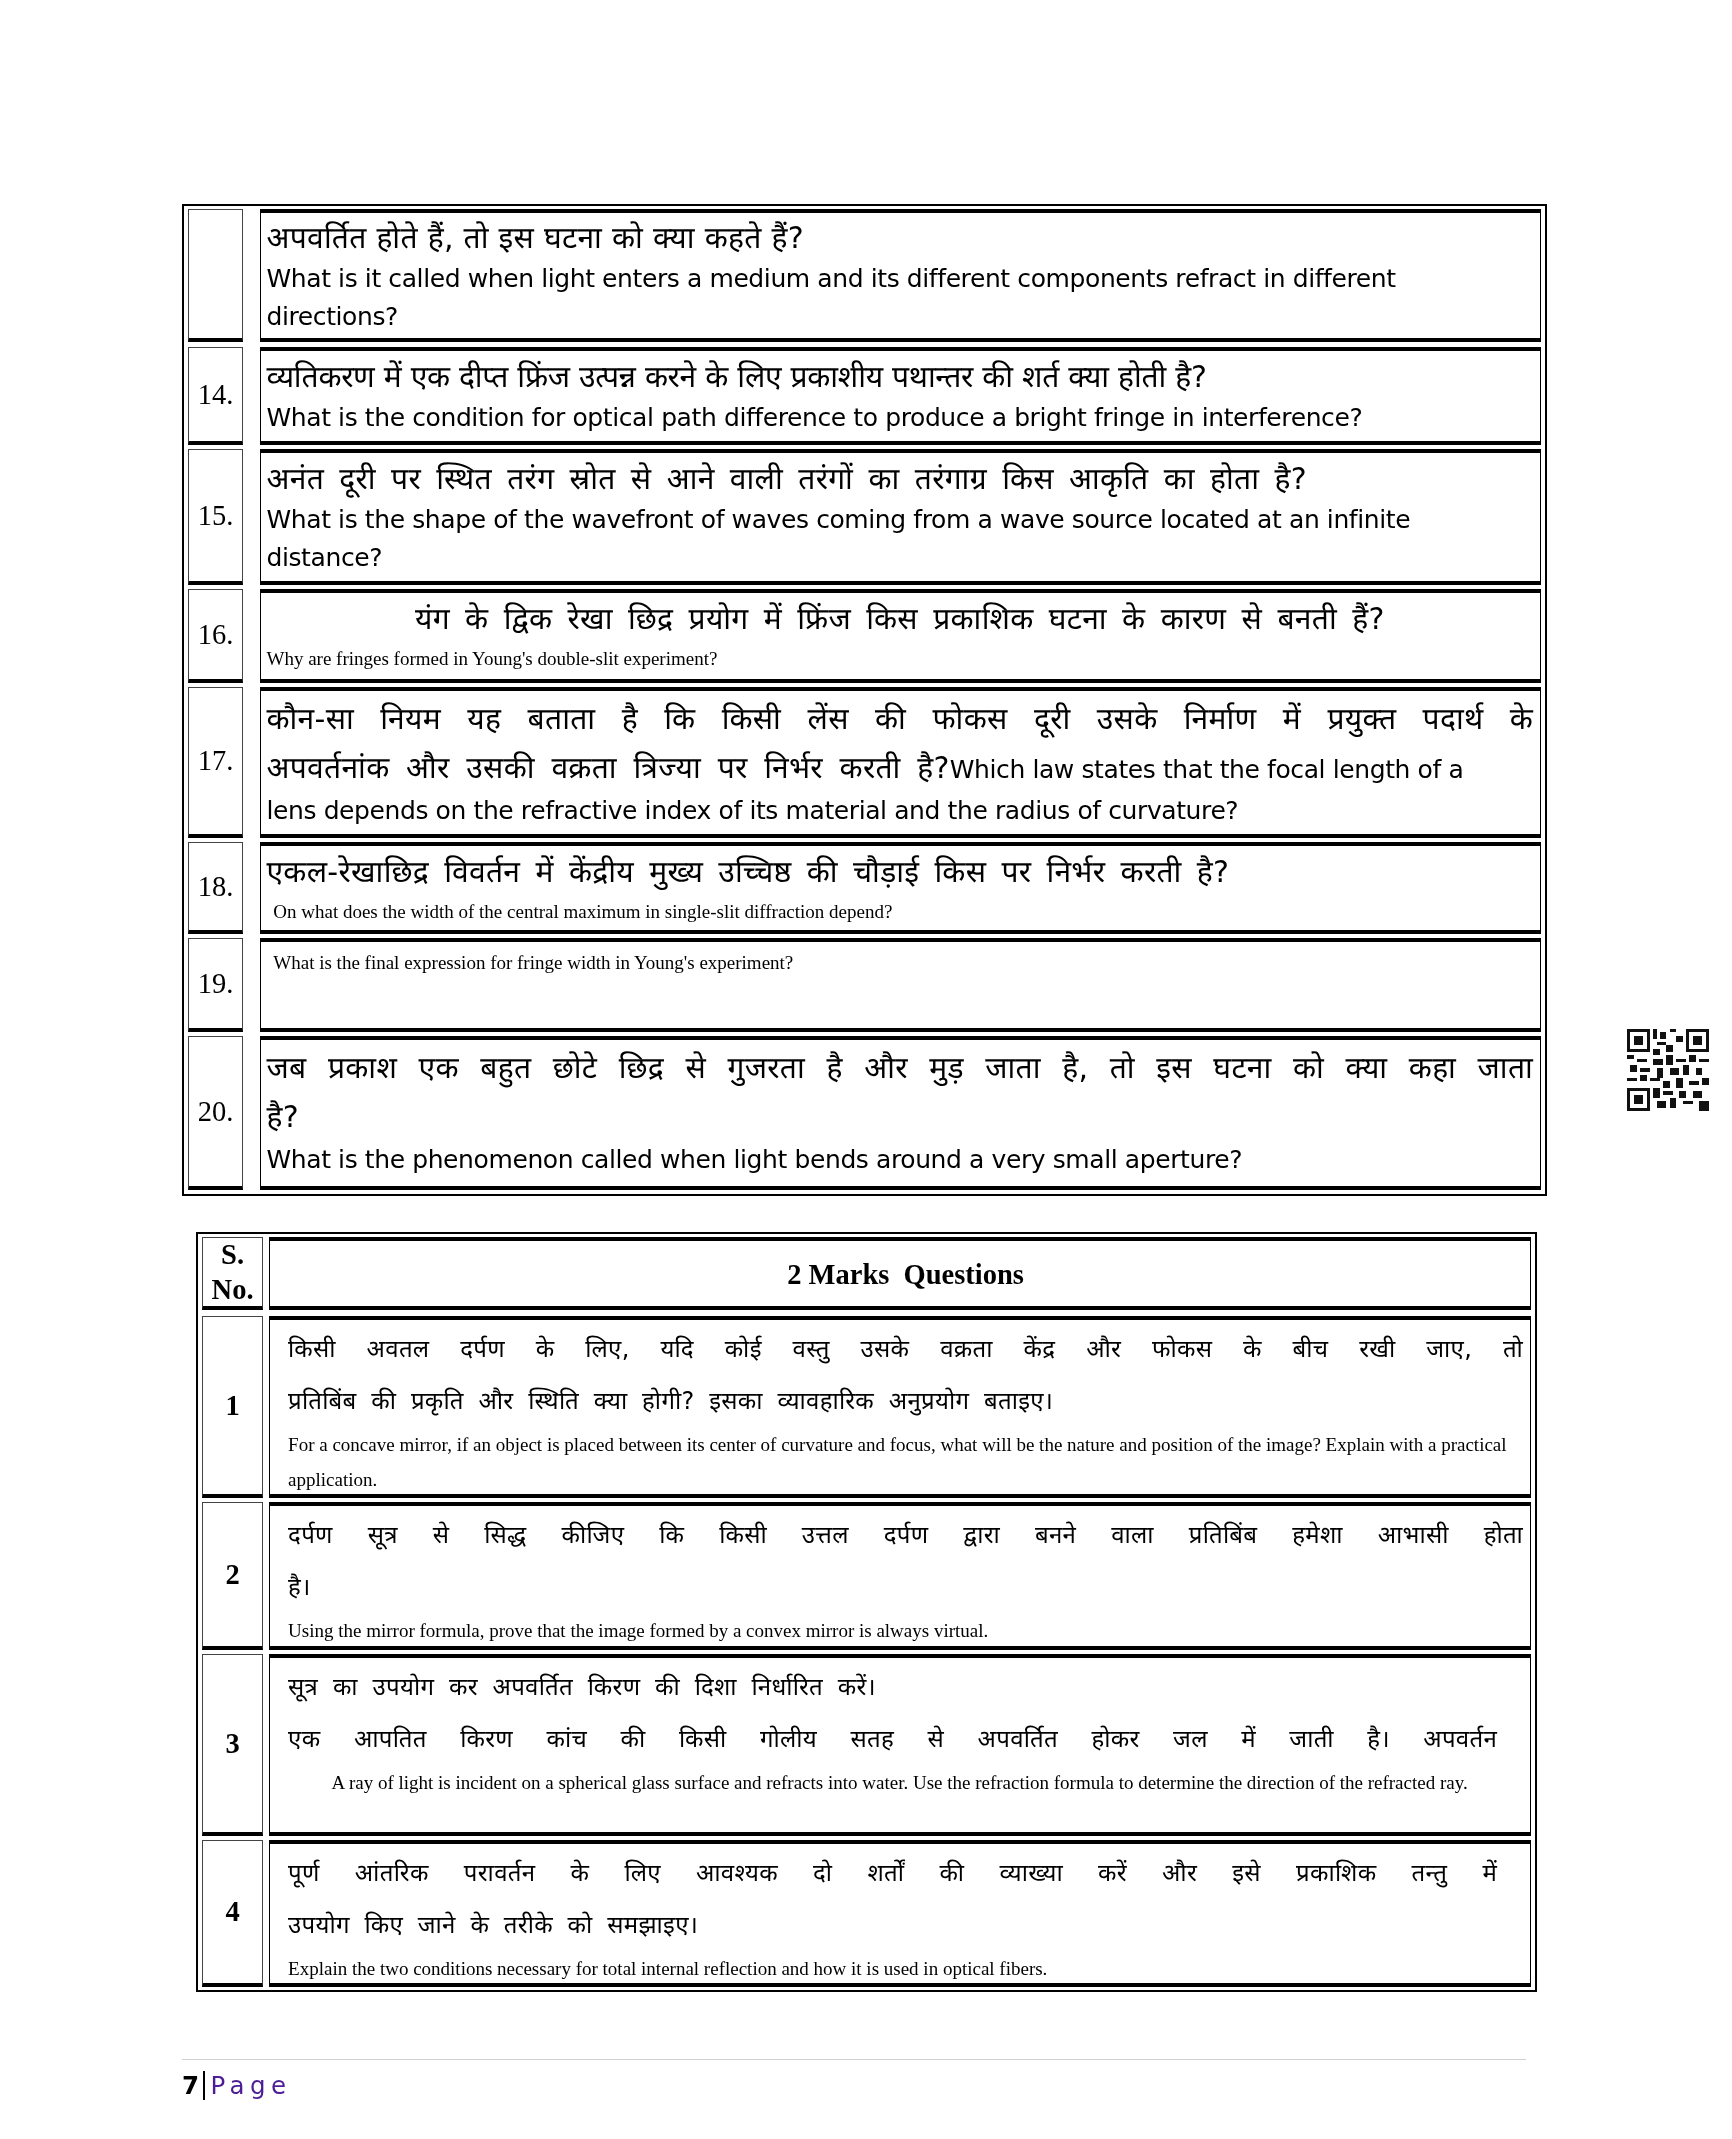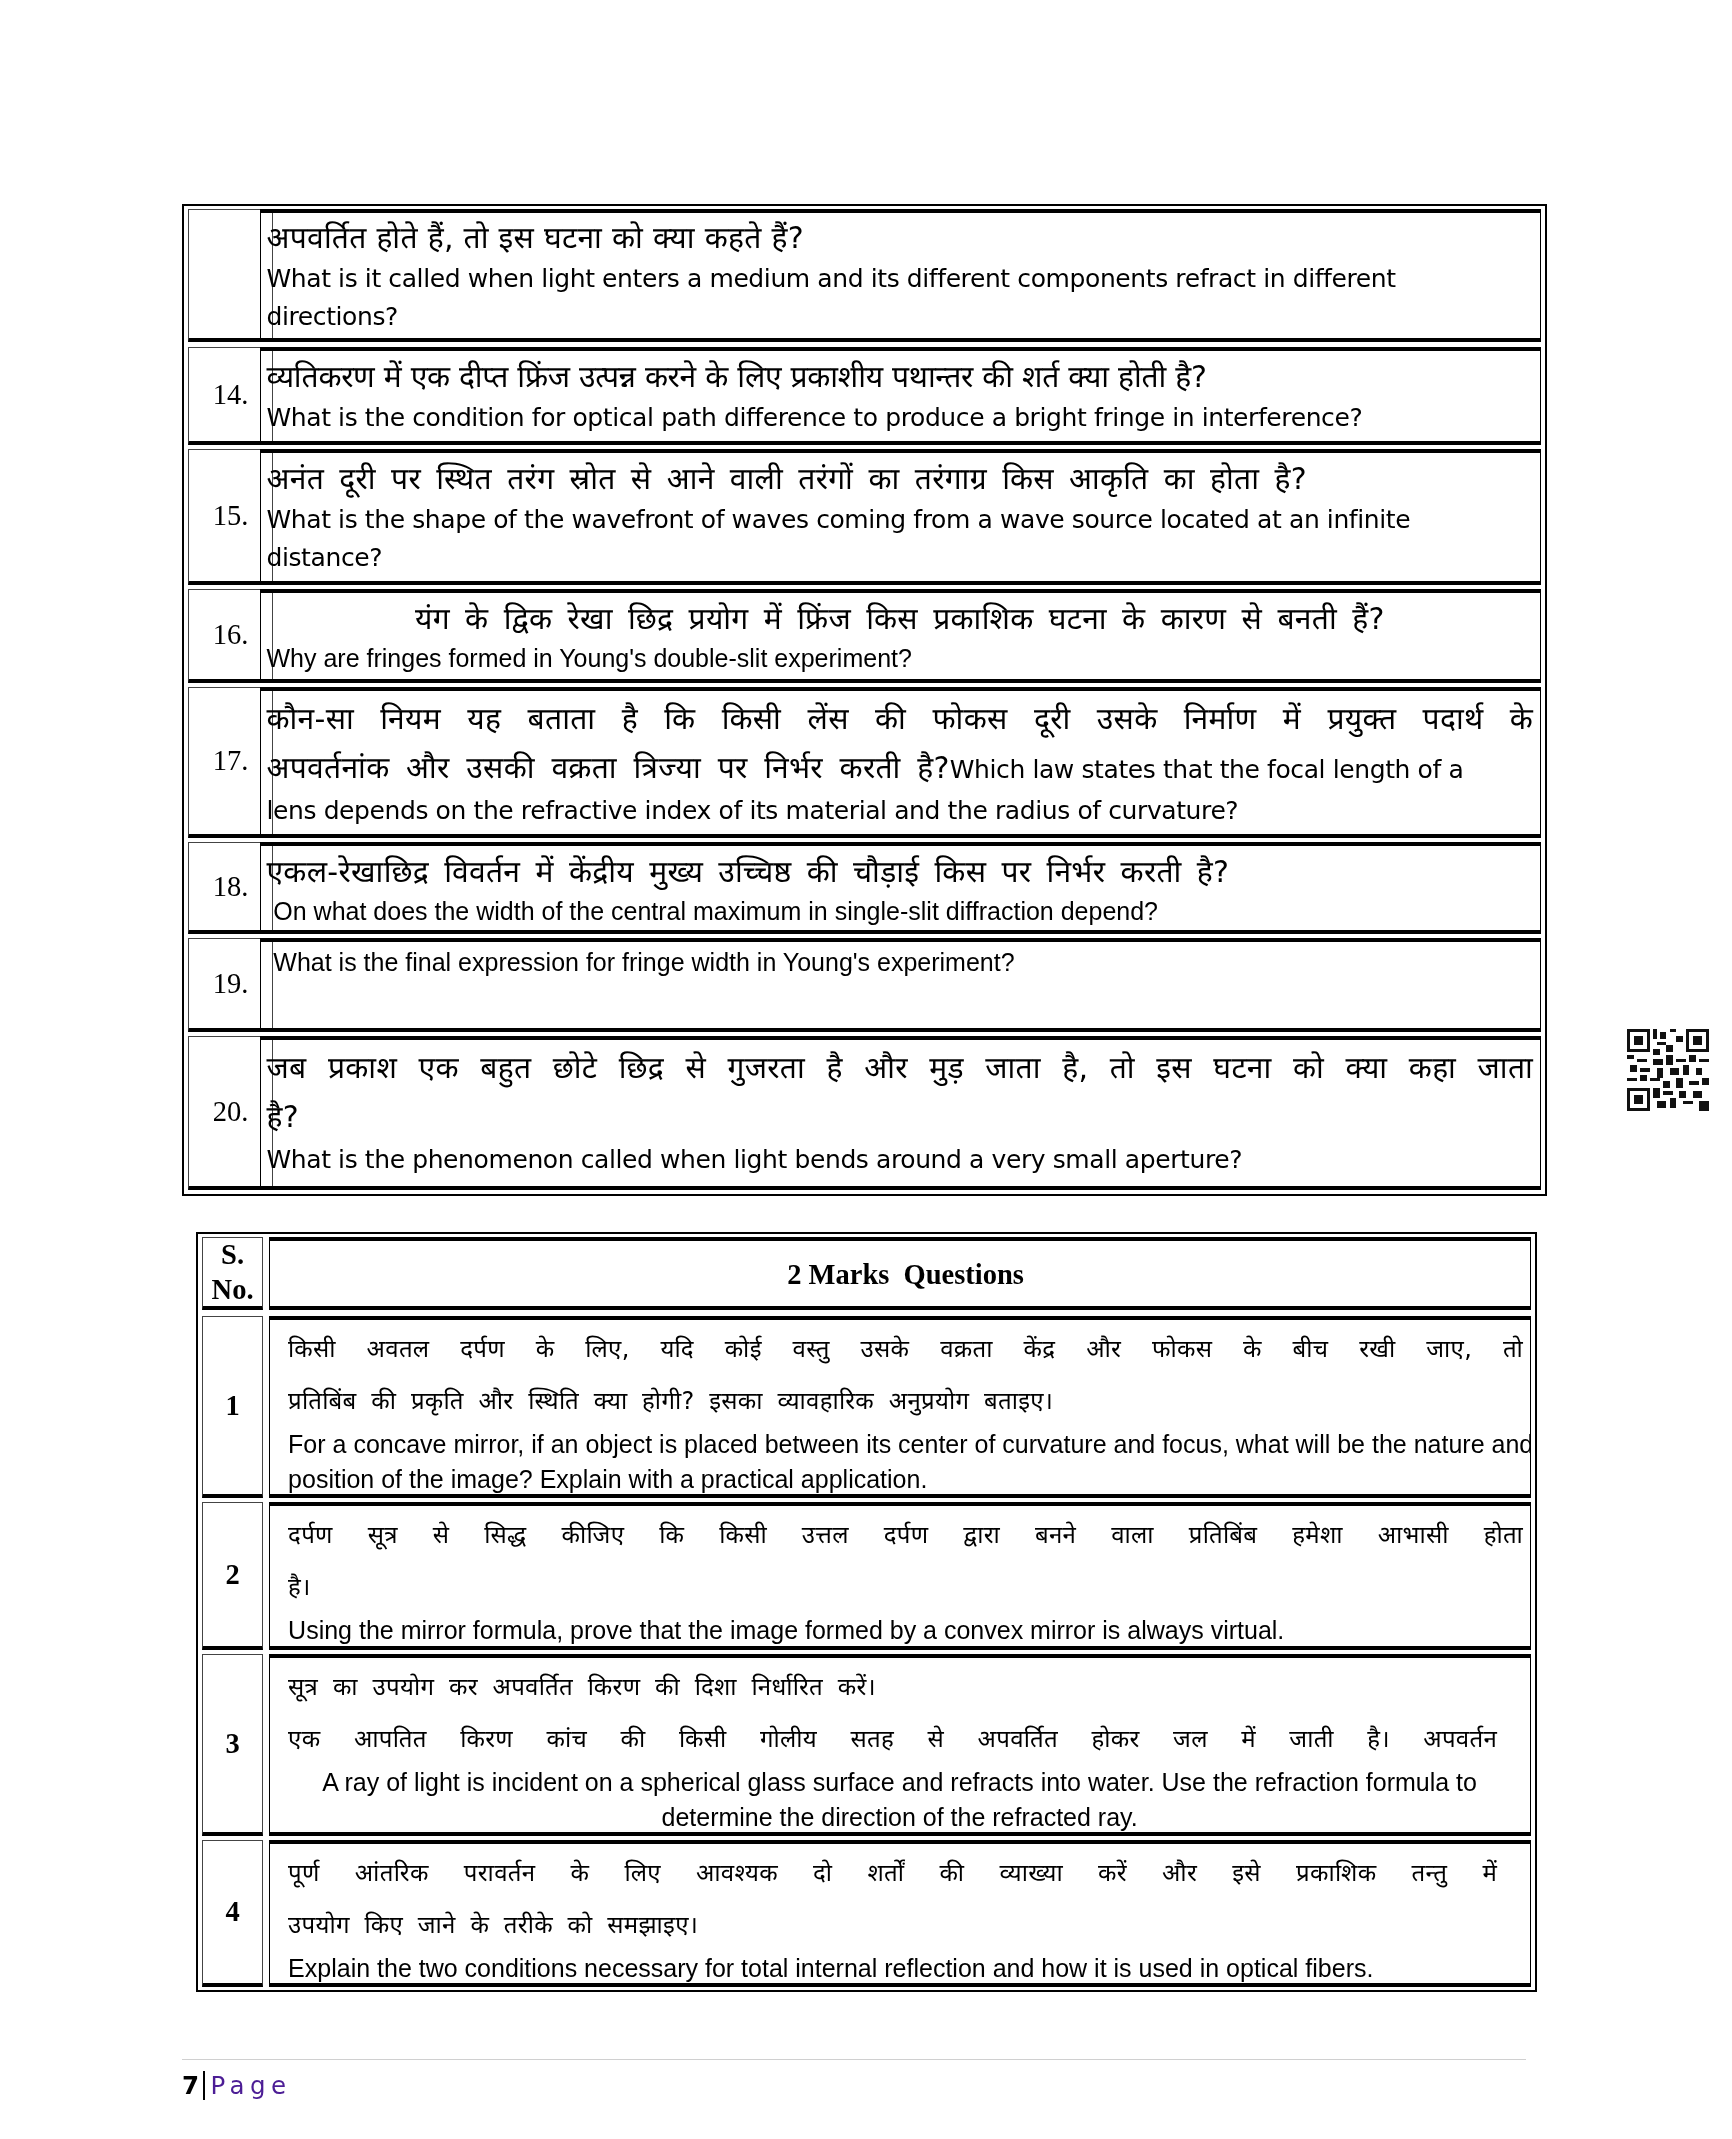--- a/index.html
+++ b/index.html
@@ -15,26 +15,26 @@
     display: flex; align-items: center; justify-content: center;
     font-family: "Liberation Serif", "DejaVu Serif", serif; font-size: 28.5px;
   }
   .cell-q {
     border: 1.4px solid #000; border-top: 4.8px solid #000; border-bottom: 4.1px solid #000;
     padding: 2.7px 6.8px 0 5.4px; overflow: hidden;
   }
   .hi { font-family: "DejaVu Sans", "Liberation Sans", sans-serif; font-size: 30px; line-height: 45px; letter-spacing: 0.3px; white-space: nowrap; }
   .hi.j { text-align: justify; text-align-last: justify; }
   .en-sans { font-family: "DejaVu Sans", "Liberation Sans", sans-serif; font-size: 25px; line-height: 38px; letter-spacing: -0.4px; }
-  .en-serif { font-family: Liberation Sans, sans-serif; font-size: 25px; line-height: 35px; }
+  .en-serif { font-family: Liberation Serif, serif; font-size: 19px; line-height: 35px; }
   .pl { padding-left: 6.8px; }
 
   
   #t1 { left: 182px; top: 204px; width: 1365px; height: 992px; }
-  #t1 .cell-no { left: 0; width: 85px; }
+  #t1 .cell-no { left: 0; width: 55px; }
   #t1 .cell-q { left: 72px; right: 0; }
 
   
   #t2 { left: 196px; top: 1232px; width: 1341px; height: 760px; }
   #t2 .cell-no { left: 0; width: 61px; font-weight: bold; }
   #t2 .cell-q { left: 67px; right: 0; padding-left: 18px; }
   #t2 .hi { font-size: 24px; line-height: 52px; }
   .hdr-no { font-family: "Liberation Serif", serif; font-weight: bold; font-size: 28.5px; line-height: 35px; text-align: center; }
   .hdr-title { font-family: "Liberation Serif", serif; font-weight: bold; font-size: 28.5px; display: flex; align-items: center; justify-content: center; height: 100%; }
 

